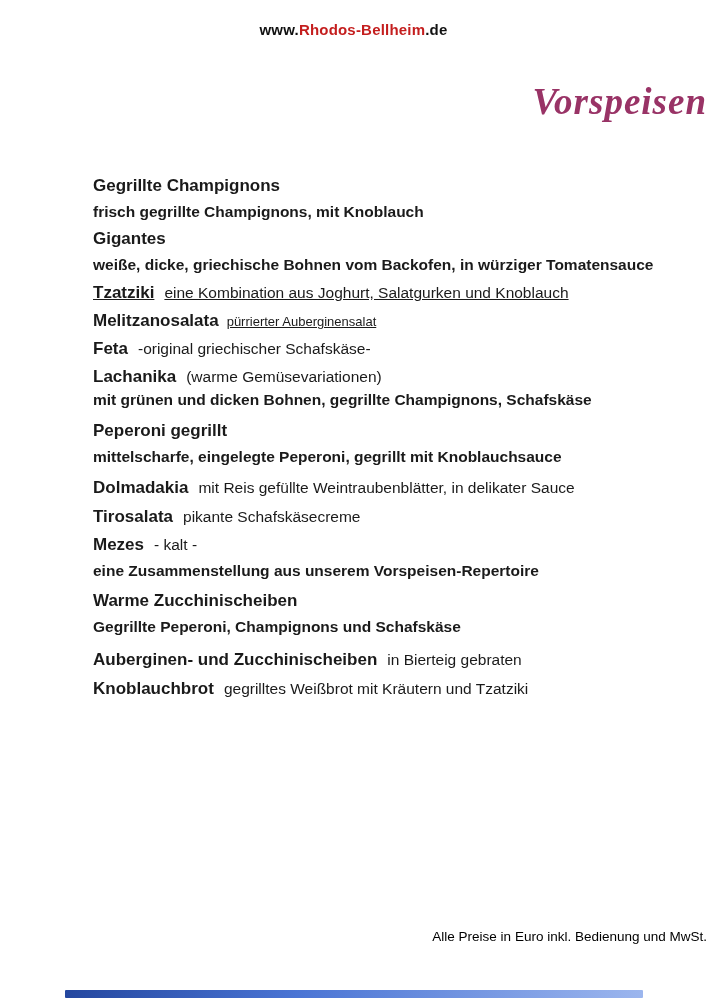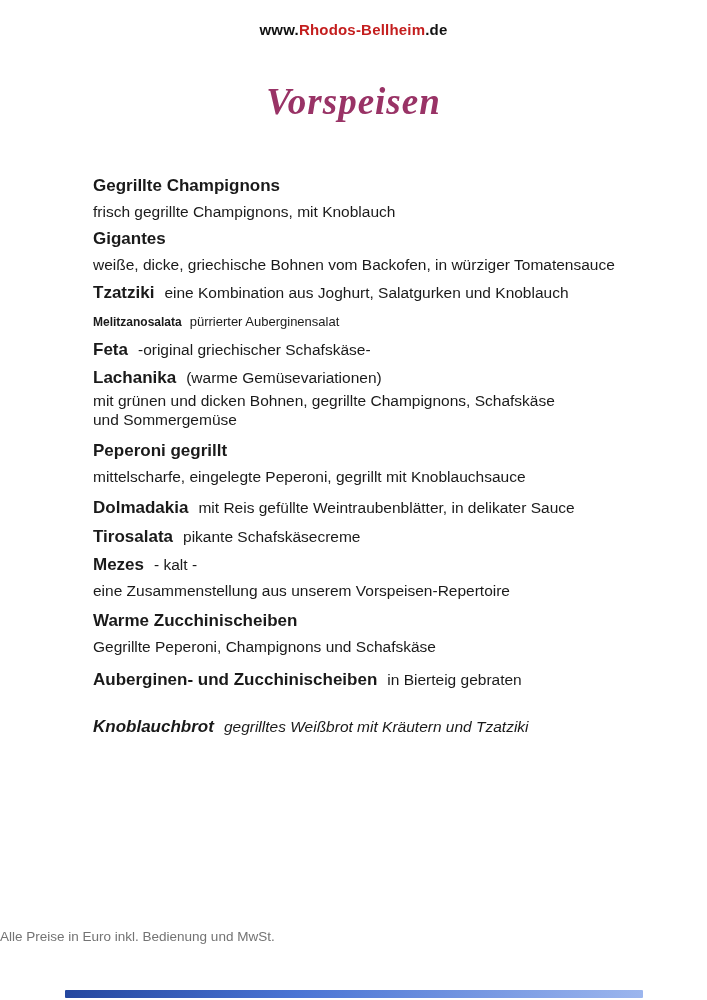--- a/index.html
+++ b/index.html
@@ -32,71 +32,70 @@
     position:absolute;top:172px;left:93px;right:50px;
   }
   .item .head{
     font-size:17px;font-weight:bold;line-height:27px;
     white-space:nowrap;
   }
   .item .inline{
     font-weight:normal;font-size:15.5px;margin-left:10px;
   }
   .item .desc{
-    font-size:15.5px;font-weight:normal;line-height:26px;
+    font-size:15.5px;font-weight:bold;line-height:26px;
     white-space:nowrap;
   }
-  .item.small .name{font-size:12px;}
-  .item.small .inline{font-size:13px;margin-left:8px;}
+  .item.small .name{font-size:17px;}
+  .item.small .inline{font-size:13px;margin-left:8px;text-decoration:underline;}
   .footer-note{
     position:absolute;top:929px;left:0;width:100%;
-    text-align:left;font-size:13.5px;color:#737373;
+    text-align:right;font-size:13.5px;color:#000000;
   }
   .divider-bar{
     position:absolute;left:65px;width:578px;top:990px;height:8px;
     background:linear-gradient(90deg,#24479f 0%,#4a74d4 40%,#9cb6ee 100%);
     border-radius:1px;
   }
 </style>
 </head>
 <body>
 
 <div class="page">
 
   <div class="site-url"><span>www.</span><span class="brand" style="color: rgb(196, 30, 30);">Rhodos-Bellheim</span><span>.de</span></div>
 
-  <h1 class="page-title" style="color: rgb(153, 51, 102);">Vorspeisen</h1>
+  <h1 class="page-title" style="color: rgb(153, 51, 102); text-align: right;">Vorspeisen</h1>
 
   <div class="menu">
   <div class="item">
     <div class="head"><span class="name">Gegrillte Champignons</span></div>
   <div class="desc" style="line-height: 26px;">frisch gegrillte Champignons, mit Knoblauch</div>
       </div>
 
   <div class="item">
     <div class="head"><span class="name">Gigantes</span></div>
   <div class="desc" style="line-height: 26px;">weiße, dicke, griechische Bohnen vom Backofen, in würziger Tomatensauce</div>
       </div>
 
-  <div class="item" style="margin-top: 1px;">
+  <div class="item" style="margin-top: 1px; text-decoration: underline;">
     <div class="head"><span class="name">Tzatziki</span><span class="inline">eine Kombination aus Joghurt, Salatgurken und Knoblauch</span></div>
   </div>
 
   <div class="item small" style="margin-top: 1px;">
     <div class="head"><span class="name">Melitzanosalata</span><span class="inline">pürrierter Auberginensalat</span></div>
   </div>
 
   <div class="item">
     <div class="head"><span class="name">Feta</span><span class="inline">-original griechischer Schafskäse-</span></div>
       </div>
 
   <div class="item" style="margin-top: 1px;">
     <div class="head"><span class="name">Lachanika</span><span class="inline">(warme Gemüsevariationen)</span></div>
   <div class="desc" style="line-height: 19px;">mit grünen und dicken Bohnen, gegrillte Champignons, Schafskäse</div>
-        <div class="desc" style="line-height: 19px;">und Sommergemüse</div>
       </div>
 
   <div class="item" style="margin-top: 8px;">
     <div class="head"><span class="name">Peperoni gegrillt</span></div>
   <div class="desc" style="line-height: 26px;">mittelscharfe, eingelegte Peperoni, gegrillt mit Knoblauchsauce</div>
       </div>
 
   <div class="item" style="margin-top: 4px;">
     <div class="head"><span class="name">Dolmadakia</span><span class="inline">mit Reis gefüllte Weintraubenblätter, in delikater Sauce</span></div>
   </div>
@@ -112,21 +111,21 @@
 
   <div class="item" style="margin-top: 3px;">
     <div class="head"><span class="name">Warme Zucchinischeiben</span></div>
   <div class="desc" style="line-height: 26px;">Gegrillte Peperoni, Champignons und Schafskäse</div>
       </div>
 
   <div class="item" style="margin-top: 6px;">
     <div class="head"><span class="name">Auberginen- und Zucchinischeiben</span><span class="inline">in Bierteig gebraten</span></div>
   </div>
 
-  <div class="item" style="margin-top: 20px; font-style: italic;">
+  <div class="item" style="margin-top: 2px;">
     <div class="head"><span class="name">Knoblauchbrot</span><span class="inline">gegrilltes Weißbrot mit Kräutern und Tzatziki</span></div>
   </div>
 </div>
 
   <div class="footer-note">Alle Preise in Euro inkl. Bedienung und MwSt.</div>
 
   <div class="divider-bar" style="background: linear-gradient(90deg, rgb(36, 71, 159) 0%, rgb(74, 116, 212) 40%, rgb(156, 182, 238) 100%);"></div>
 
 </div>
 

